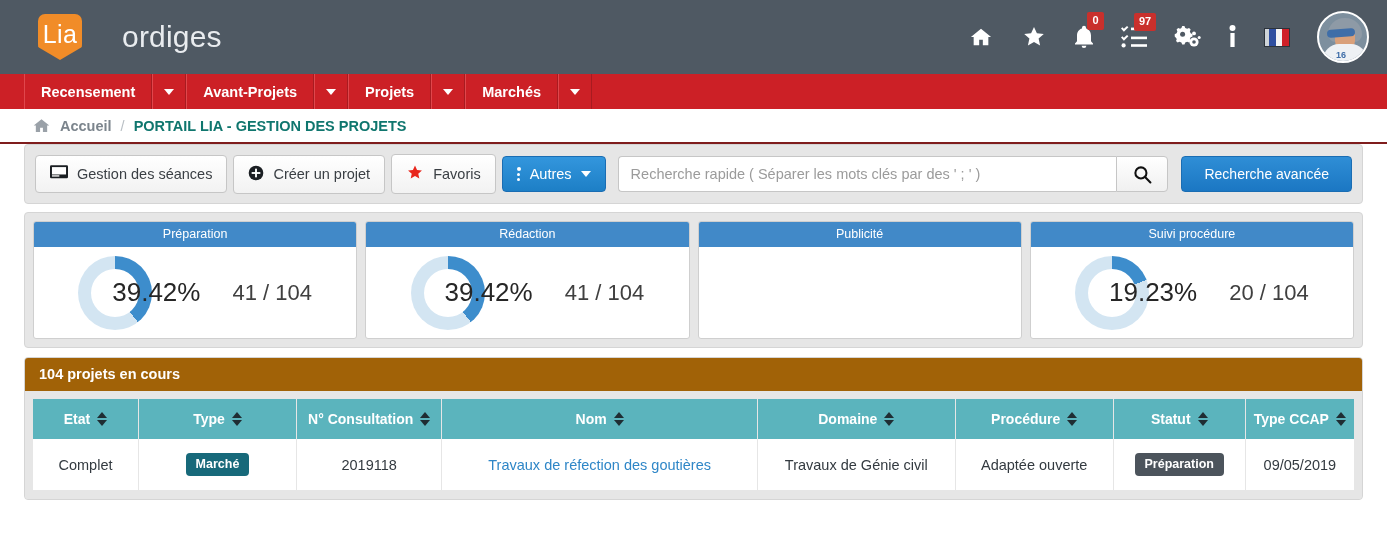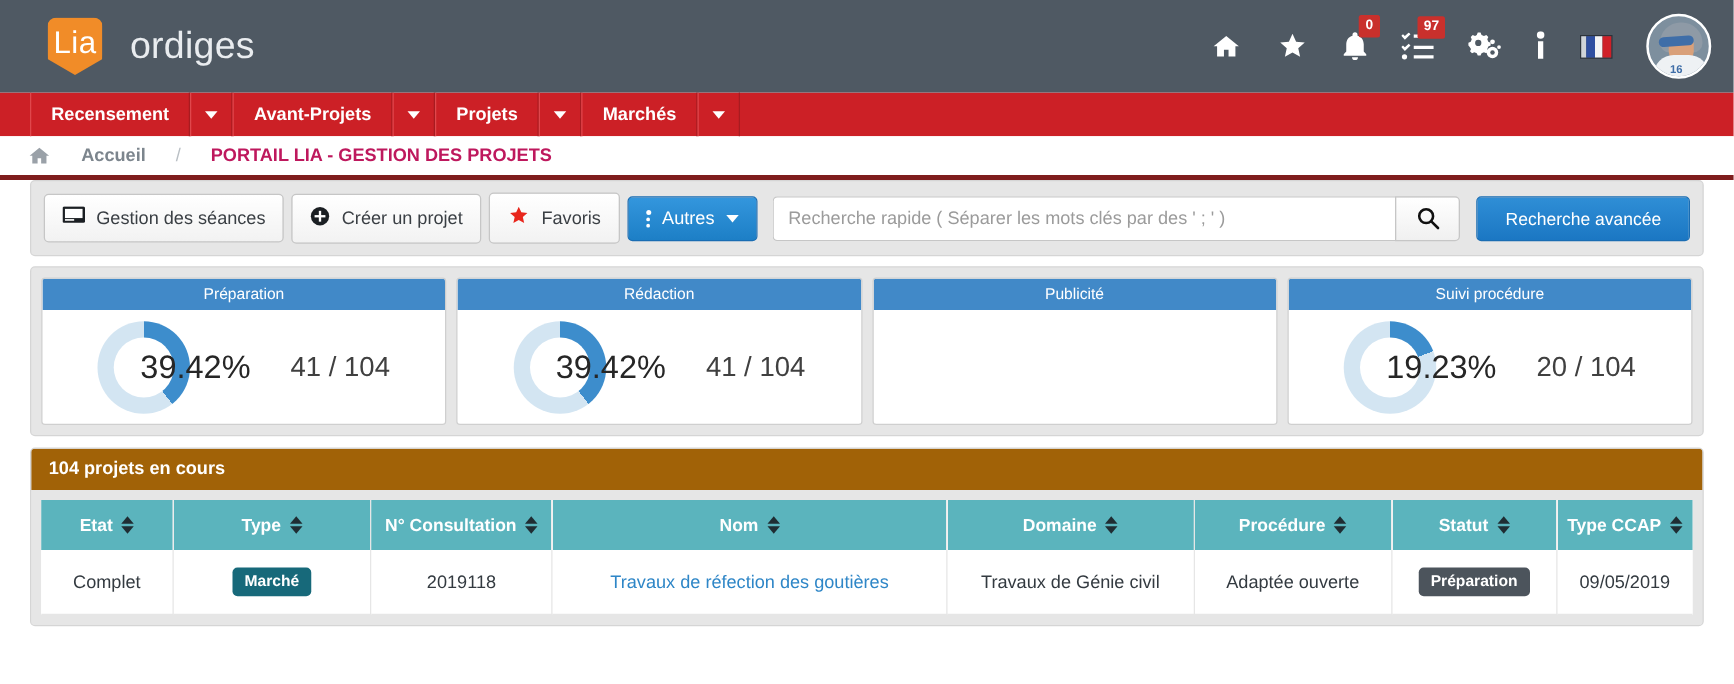--- a/index.html
+++ b/index.html
@@ -14,21 +14,21 @@
 
   
   .topbar {
     height: 74px;
     background: #4f5963;
     display: flex;
     align-items: center;
     padding: 0 18px 0 38px;
     position: relative;
   }
-  .brand { display: flex; align-items: center; gap: 22px; }
+  .brand { display: flex; align-items: center; gap: 40px; }
   .logo-badge {
     width: 44px; height: 46px;
     background: #f18c28;
     border-radius: 7px 7px 12px 12px / 7px 7px 16px 16px;
     color: #ffffff;
     font-size: 25px;
     font-weight: 400;
     display: flex; align-items: center; justify-content: center;
     letter-spacing: .3px;
     line-height: 1;
@@ -154,28 +154,28 @@
     border-right: 5px solid transparent;
     border-top: 6px solid #ffffff;
   }
 
   
   .breadcrumb {
     height: 35px;
     background: #ffffff;
     display: flex;
     align-items: center;
-    padding-left: 22px;
-    gap: 24px;
-    border-bottom: 4px solid #7f1d1d;
+    padding-left: 32px;
+    gap: 9px;
+    border-bottom: 2px solid #7f1d1d;
   }
   .bc-home { color: #9aa1a8; display: flex; align-items: center; }
   .bc-link { color: #7c858d; font-size: 14.5px; font-weight: bold; cursor: pointer; }
   .bc-sep { color: #b9bfc4; font-size: 14.5px; }
-  .bc-current { color: #be185d; font-size: 14.5px; font-weight: bold; }
+  .bc-current { color: #0f766e; font-size: 14.5px; font-weight: bold; }
 
   
   .content { padding: 0 24px; background: #ffffff; }
   .title-row {
     display: flex;
     align-items: center;
     padding: 16px 0 14px 0;
   }
   .page-title {
     font-size: 26px;

